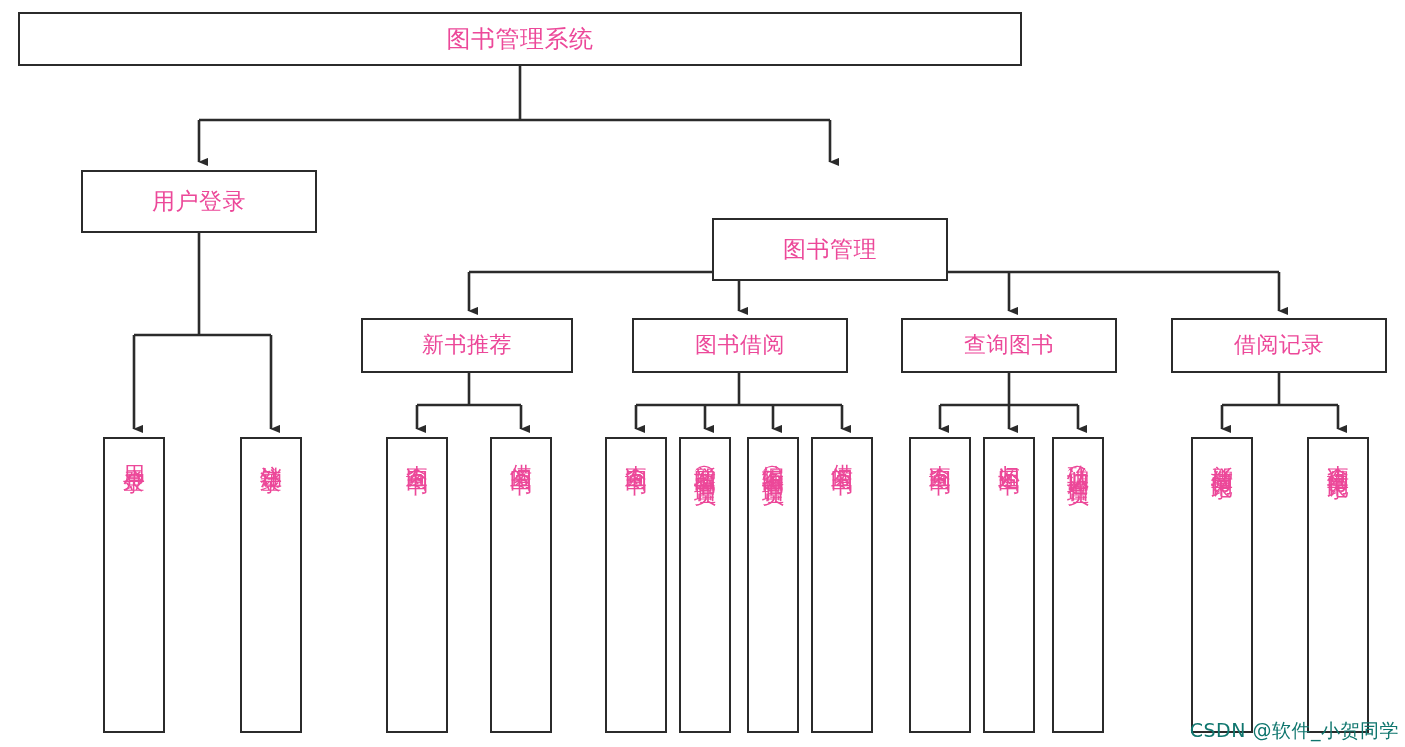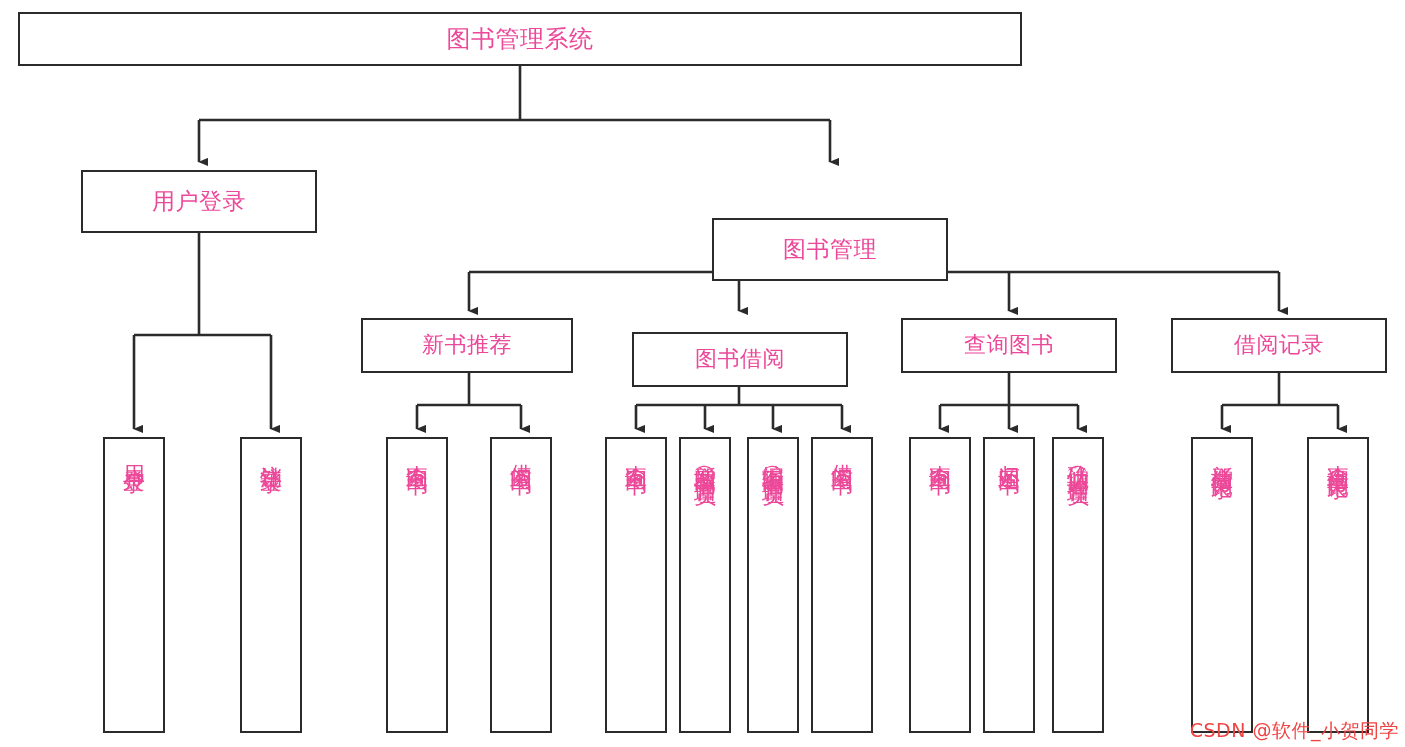--- a/index.html
+++ b/index.html
@@ -61,21 +61,21 @@
     font-size: 22px;
     line-height: 1.0;
     letter-spacing: 3px;
     white-space: nowrap;
     max-height: 282px;
   }
   #watermark {
     position: absolute;
     right: 6px;
     bottom: 3px;
-    color: #ef4444;
+    color: #0f766e;
     font-size: 19px;
     letter-spacing: 0.5px;
     z-index: 3;
     white-space: nowrap;
   }
 </style>
 </head>
 <body>
 
 <div id="diagram-root">
@@ -139,21 +139,21 @@
   <div class="node level2" style="left:81px; top:170px; width:236px; height:63px;">
     <span class="node-label">用户登录</span>
   </div>
   <div class="node level2" style="left:712px; top:170px; width:236px; height:63px;margin-top:48px;">
     <span class="node-label">图书管理</span>
   </div>
 
   <div class="node level3" style="left:361px; top:318px; width:212px; height:55px;">
     <span class="node-label">新书推荐</span>
   </div>
-  <div class="node level3" style="left:632px; top:332px; width:216px; height:55px;">
+  <div class="node level3" style="left:632px; top:318px; width:216px; height:55px;">
     <span class="node-label">图书借阅</span>
   </div>
   <div class="node level3" style="left:901px; top:318px; width:216px; height:55px;">
     <span class="node-label">查询图书</span>
   </div>
   <div class="node level3" style="left:1171px; top:318px; width:216px; height:55px;">
     <span class="node-label">借阅记录</span>
   </div>
 
   <div class="node leaf" style="left:103px; top:437px; width:62px; height:296px;">

